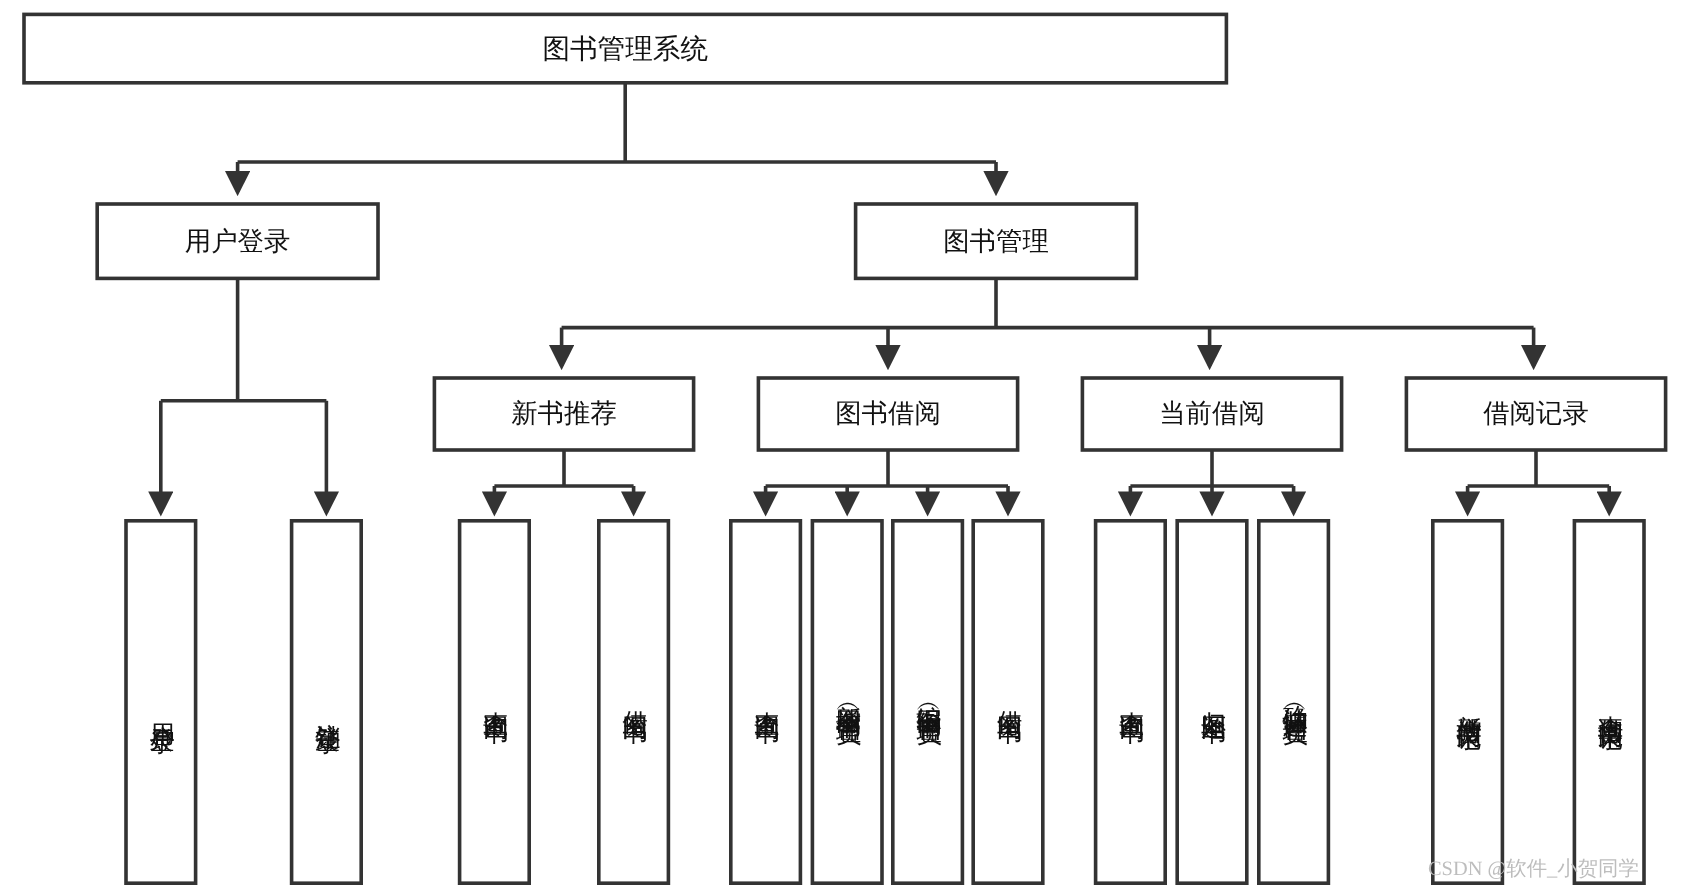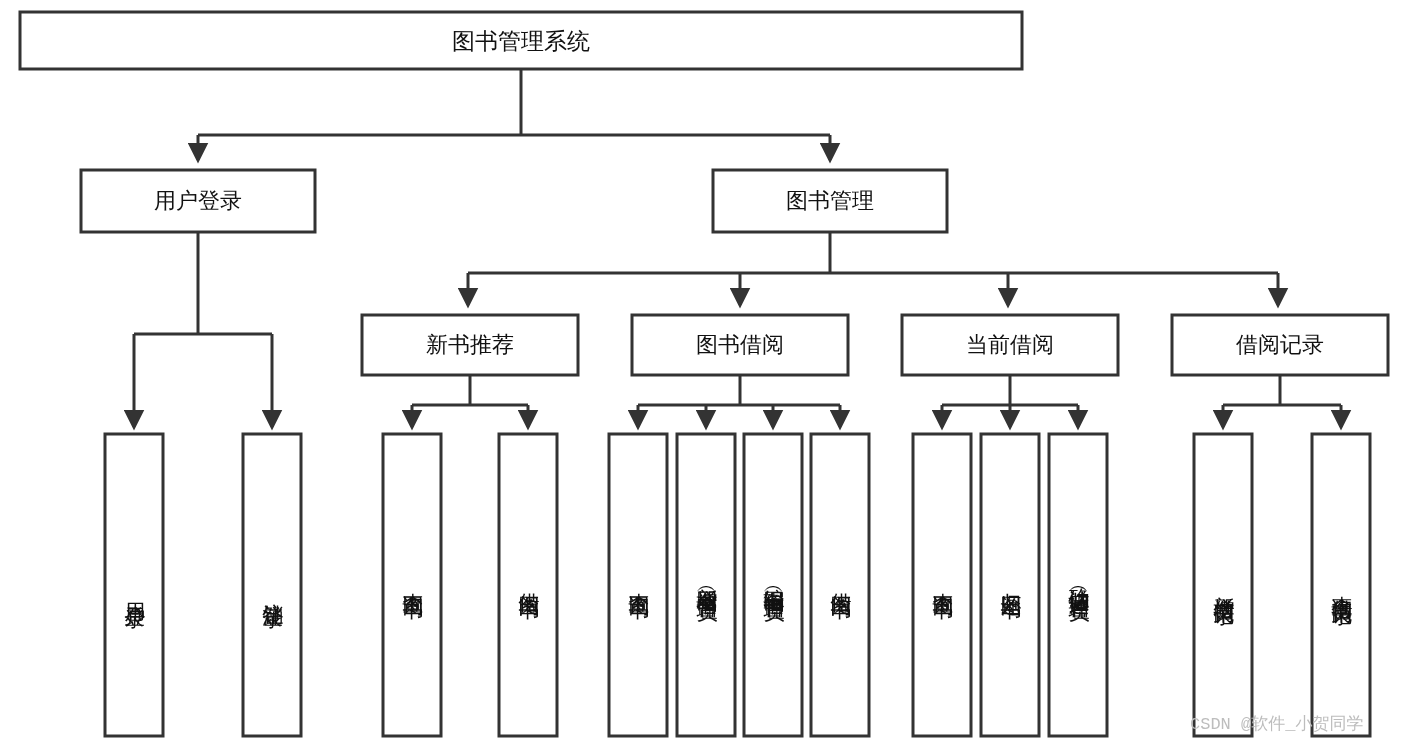--- a/index.html
+++ b/index.html
@@ -18,21 +18,21 @@
     fill:#111111;
     text-anchor:middle;
     dominant-baseline:middle;
   }
   .lvl1-label{font-size:23px;}
   .lvl2-label{font-size:22px;}
   .lvl3-label{font-size:22px;}
   .leaf-label{font-size:21px;writing-mode:vertical-rl;text-orientation:upright;letter-spacing:2px;}
   .watermark{
     position:absolute;
-    font-family:Liberation Mono, monospace;
+    font-family:Liberation Serif, serif;
     font-size:17px;
     color:#bdbdbd;
     white-space:nowrap;
     left:1190px;top:712px;
     user-select:none;
   }
 </style>
 </head>
 <body>
 

